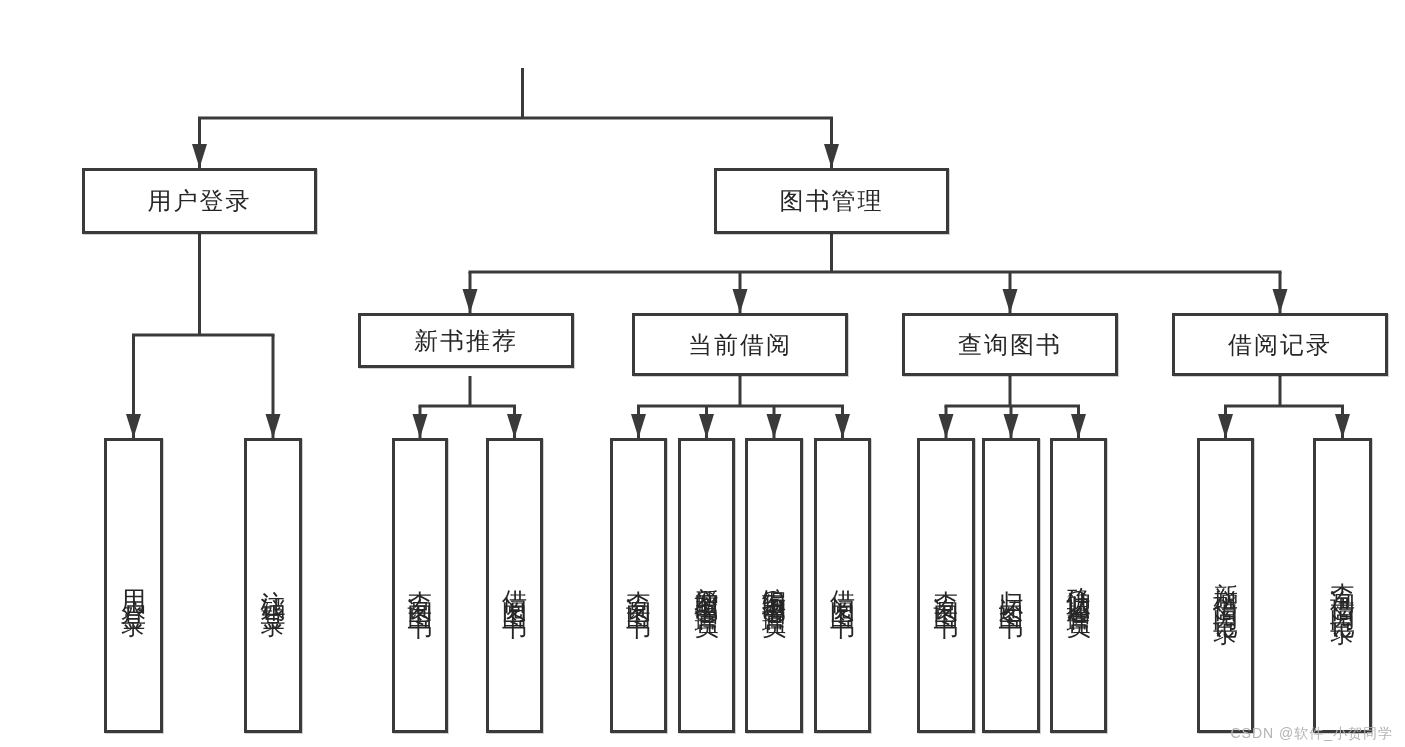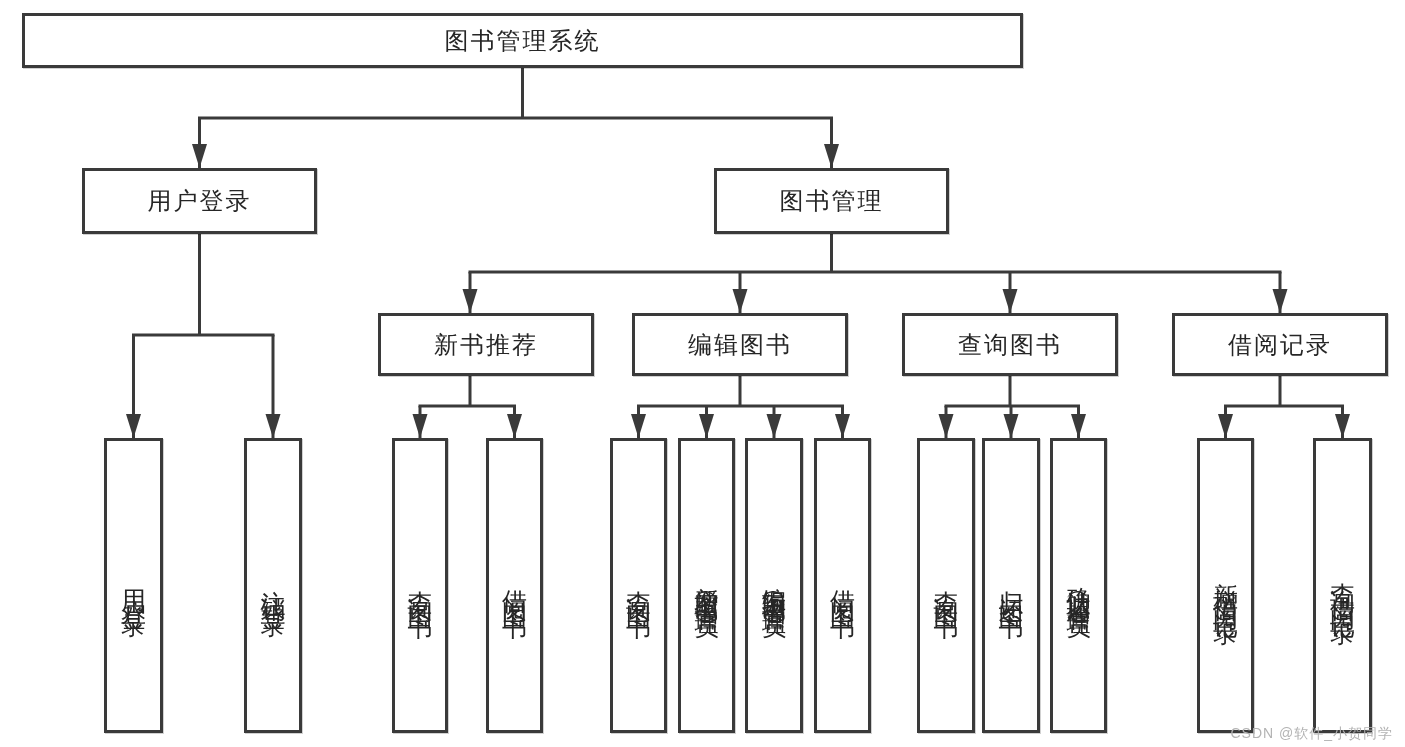--- a/index.html
+++ b/index.html
@@ -64,36 +64,33 @@
 
       <line x1="946" y1="406" x2="946" y2="438" marker-end="url(#arrow)"></line>
       <line x1="1011" y1="406" x2="1011" y2="438" marker-end="url(#arrow)"></line>
       <line x1="1078.5" y1="406" x2="1078.5" y2="438" marker-end="url(#arrow)"></line>
 
       <line x1="1225.5" y1="406" x2="1225.5" y2="438" marker-end="url(#arrow)"></line>
       <line x1="1342.5" y1="406" x2="1342.5" y2="438" marker-end="url(#arrow)"></line>
     </g>
   </svg>
 
-  <div class="node hnode" style="left:22px;top:13px;width:1001px;height:55px;">
-    <span>图书管理系统</span>
-  </div>
 
   <div class="node hnode" style="left:82px;top:168px;width:235px;height:66px;">
     <span>用户登录</span>
   </div>
   <div class="node hnode" style="left:714px;top:168px;width:235px;height:66px;justify-content:center;">
     <span>图书管理</span>
   </div>
 
-  <div class="node hnode" style="left:378px;top:313px;width:216px;height:63px;">
+  <div class="node hnode" style="left:358px;top:313px;width:216px;height:55px;">
     <span>新书推荐</span>
   </div>
   <div class="node hnode" style="left:632px;top:313px;width:216px;height:63px;">
-    <span>编辑图书</span>
+    <span>当前借阅</span>
   </div>
   <div class="node hnode" style="left:902px;top:313px;width:216px;height:63px;">
     <span>查询图书</span>
   </div>
   <div class="node hnode" style="left:1172px;top:313px;width:216px;height:63px;">
     <span>借阅记录</span>
   </div>
 
   <div class="node vnode" style="left:104px;top:438px;width:59px;height:295px;">
     <span class="vtext">用户登录</span>

